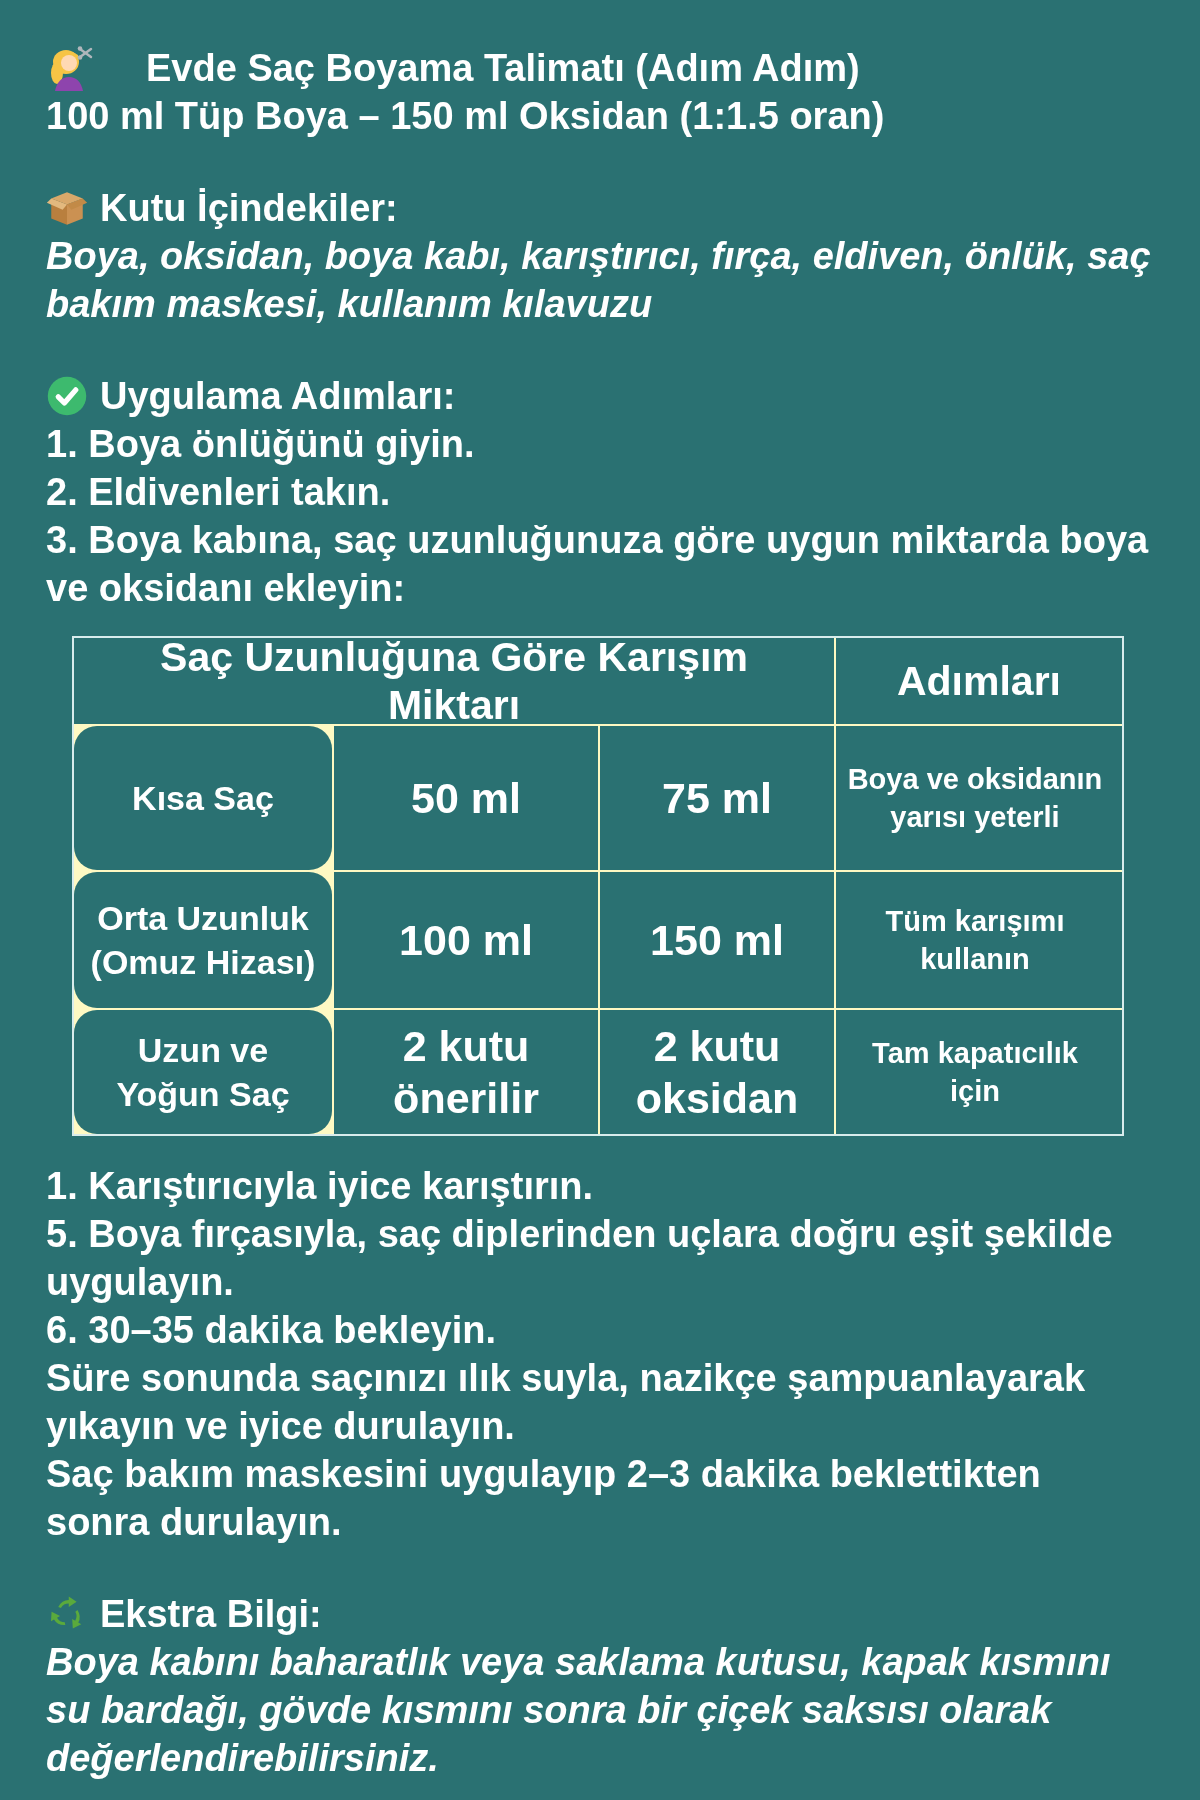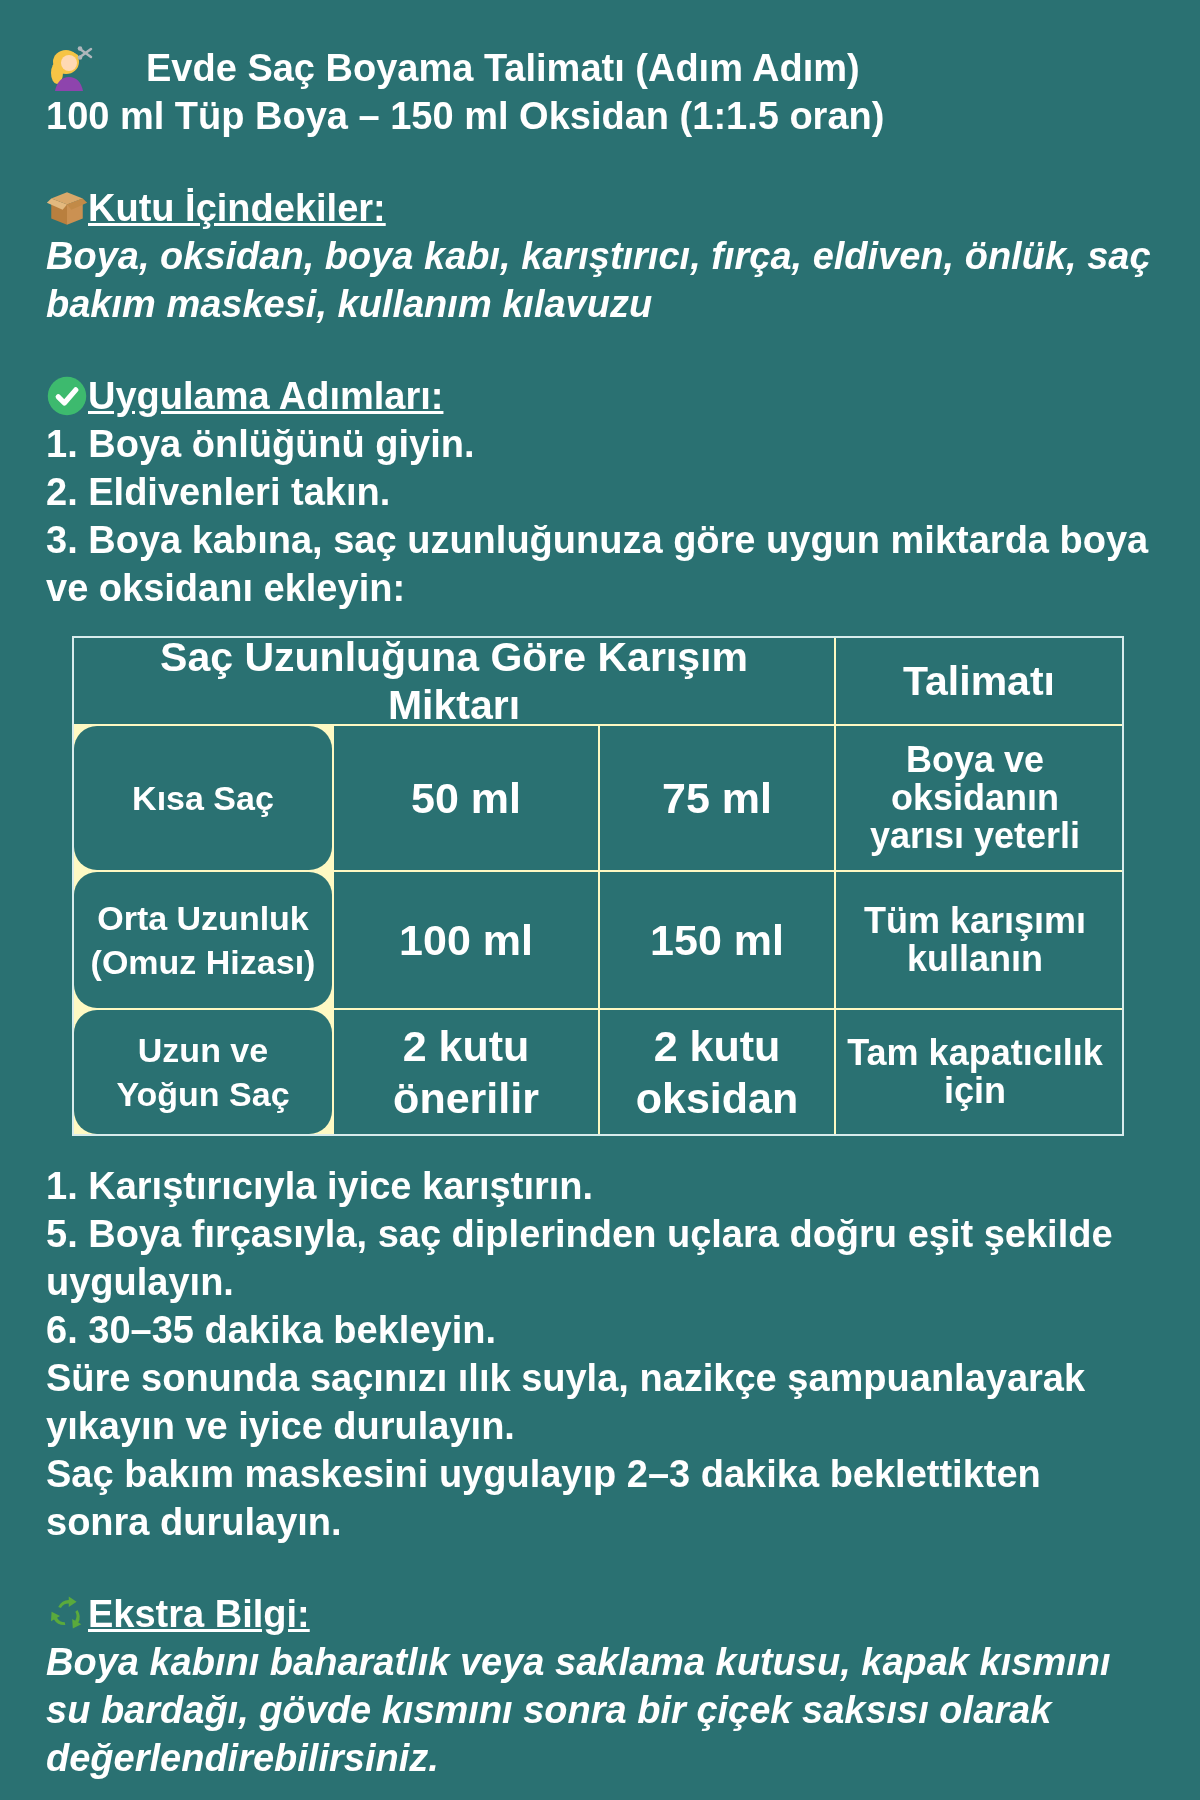--- a/index.html
+++ b/index.html
@@ -7,21 +7,21 @@
     width:1200px;height:1800px;
     background:#2a7172;
     color:#ffffff;
     font-family:"Liberation Sans",sans-serif;
     font-weight:700;
     overflow:hidden;
   }
   .content{padding:44px 46px 0 46px;}
   .line{font-size:38px;line-height:48px;}
   .para{font-size:38px;line-height:48px;font-style:italic;}
-  .heading{font-size:38px;line-height:48px;display:flex;align-items:center;text-decoration:underline;}
+  .heading{font-size:38px;line-height:48px;display:flex;align-items:center;gap:12px;}
   .sec-gap{height:44px;}
   .icon{display:inline-block;flex:0 0 auto;}
   .icon svg{display:block;}
   .title-row{display:flex;align-items:center;gap:48px;}
   .title-row .icon{margin-right:4px;}
 
   
   .mix-table{
     display:inline-grid;
     grid-template-columns:258px 264px 234px 286px;
@@ -35,21 +35,21 @@
     background:#2a7172;
     display:flex;align-items:center;justify-content:center;
     text-align:center;
     padding:0 16px;
     box-sizing:border-box;
   }
   .th{font-size:41px;line-height:48px;}
   .th-merged{grid-column:1 / span 3;}
   .cell-name{font-size:34px;line-height:44px;border-radius:23px;}
   .cell-value{font-size:43px;line-height:52px;}
-  .cell-note{font-size:36px;line-height:38px;padding-left:8px;}
+  .cell-note{font-size:29px;line-height:38px;padding-left:8px;}
 </style>
 </head>
 <body>
 
 <div class="content">
 
   
   <div class="title-row">
     <span class="icon">
       <svg width="48" height="48" viewBox="0 0 48 48">
@@ -99,21 +99,21 @@
     </span>
     <span>Uygulama Adımları:</span>
   </div>
   <div class="line">1. Boya önlüğünü giyin.</div>
   <div class="line">2. Eldivenleri takın.</div>
   <div class="line">3. Boya kabına, saç uzunluğunuza göre uygun miktarda boya ve oksidanı ekleyin:</div>
 
   
   <div class="mix-table">
     <div class="cell th th-merged">Saç Uzunluğuna Göre Karışım Miktarı</div>
-    <div class="cell th">Talimatı</div>
+    <div class="cell th">Adımları</div>
 
     <div class="cell cell-name">Kısa Saç</div>
     <div class="cell cell-value">50 ml</div>
     <div class="cell cell-value">75 ml</div>
     <div class="cell cell-note">Boya ve oksidanın yarısı yeterli</div>
 
     <div class="cell cell-name">Orta Uzunluk (Omuz Hizası)</div>
     <div class="cell cell-value">100 ml</div>
     <div class="cell cell-value">150 ml</div>
     <div class="cell cell-note">Tüm karışımı kullanın</div>

